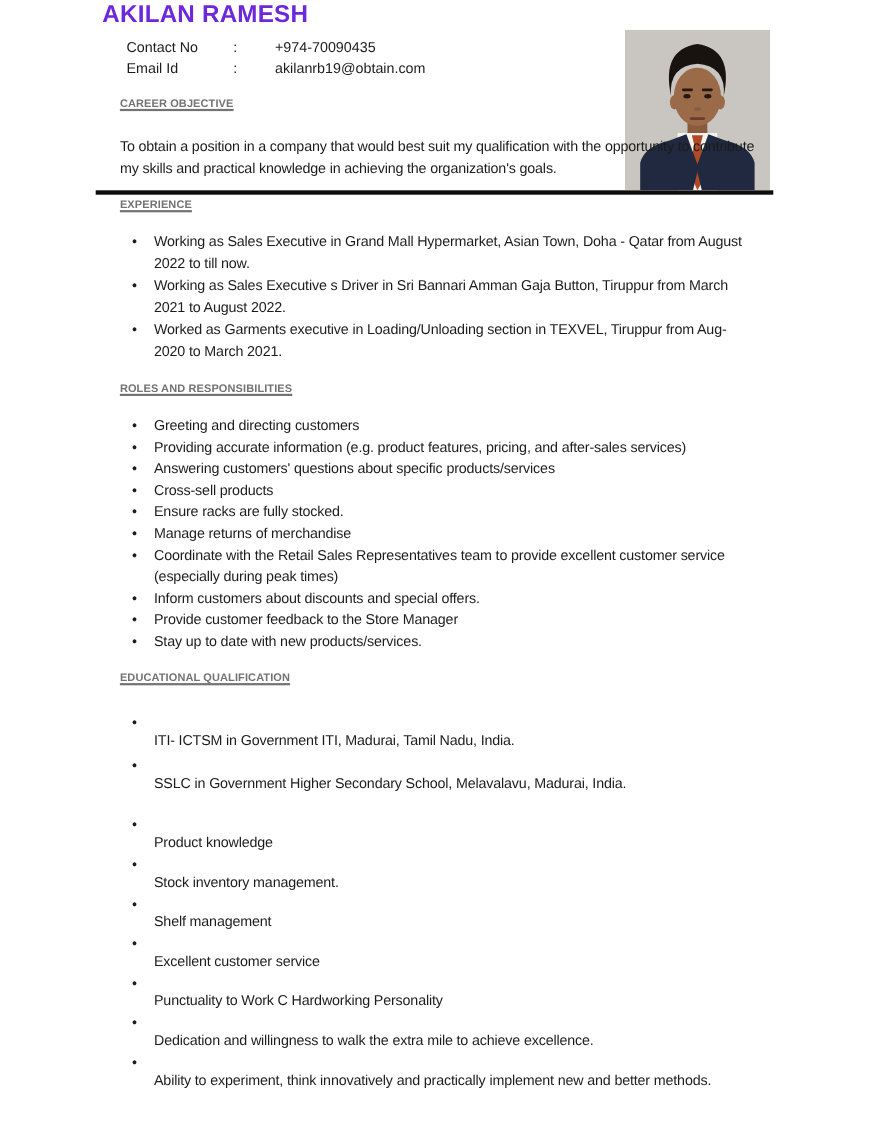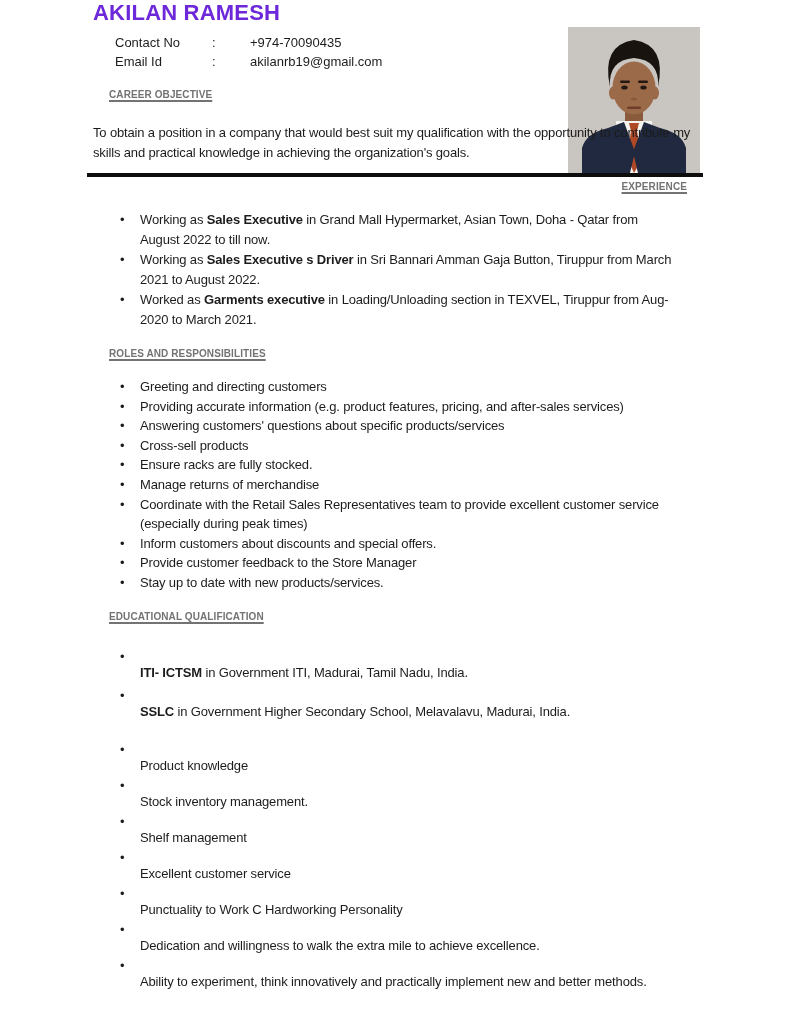--- a/index.html
+++ b/index.html
@@ -54,47 +54,47 @@
     font-weight: bold;
     line-height: 15px;
     color: #737373;
     text-decoration: underline;
     text-decoration-thickness: 1.5px;
     text-underline-offset: 2px;
     letter-spacing: 0.1px;
   }
   .sec-career { margin-top: 182px; }   
   .objective-par {
-    margin: 21px 0 0 0;
+    margin: 21px 0 0 16px;
     font-size: 13px;
     line-height: 20px;
     letter-spacing: -0.15px;
   }
-  .sec-exp { margin-top: 19px; text-align: right; }
+  .sec-exp { margin-top: 19px; }
   .sec-roles { margin-top: 3px; }
   .sec-edu { margin-top: 18px; }
   .sec-skills { margin-top: 21px; }
   .blist { margin-top: 4px; font-size: 13px; letter-spacing: -0.15px; }
   .blist .bullet { display: flex; align-items: flex-start; }
   .blist .marker {
     width: 20px;
     margin-left: 27px;
     flex: 0 0 20px;
     text-align: left;
     font-size: 13px;
   }
   .blist .btext { flex: 1 1 auto; }
   .list-exp    { line-height: 20px; }
   .list-exp    .btext { padding-right: 26px; }
   .list-roles  { line-height: 19.6px; }
   .list-roles  .btext { padding-right: 23px; }
   .list-edu    { margin-top: 21px; line-height: 23px; }
   .list-skills { margin-top: 17px; line-height: 20px; }
   .list-skills .btext, .list-edu .btext { padding-right: 7px; margin-top: 16px; }
-  .b { font-weight: bold; }
+  .b { font-weight: normal; }
 </style>
 </head>
 <body>
 
 <div class="page">
 
   <div class="divider"></div>
 
   <div class="photo">
     <svg viewBox="0 0 132 146">
@@ -135,21 +135,21 @@
 
     <div class="contact-block">
       <div class="contact-row">
         <span>Contact No</span>
         <span>:</span>
         <span>+974-70090435</span>
       </div>
       <div class="contact-row">
         <span>Email Id</span>
         <span>:</span>
-        <span>akilanrb19@gmail.com</span>
+        <span>akilanrb19@obtain.com</span>
       </div>
     </div>
 
     <h2 class="sec sec-career">CAREER OBJECTIVE</h2>
     <p class="objective-par">To obtain a position in a company that would best suit my qualification with the opportunity to contribute my skills and practical knowledge in achieving the organization's goals.</p>
 
     <h2 class="sec sec-exp">EXPERIENCE</h2>
     <div class="blist list-exp">
         <div class="bullet">
           <span class="marker">•</span>

